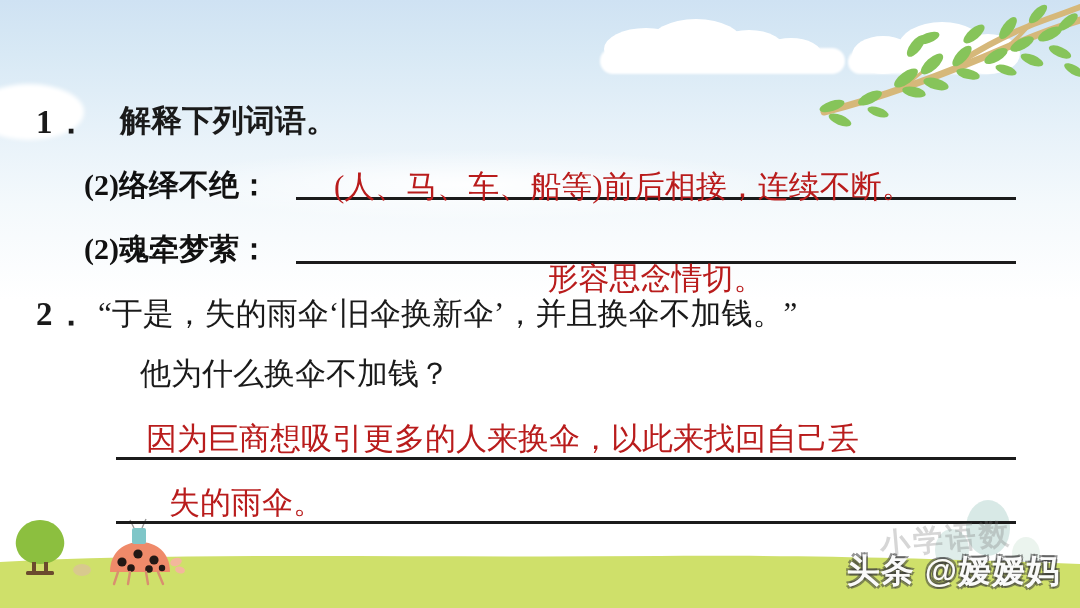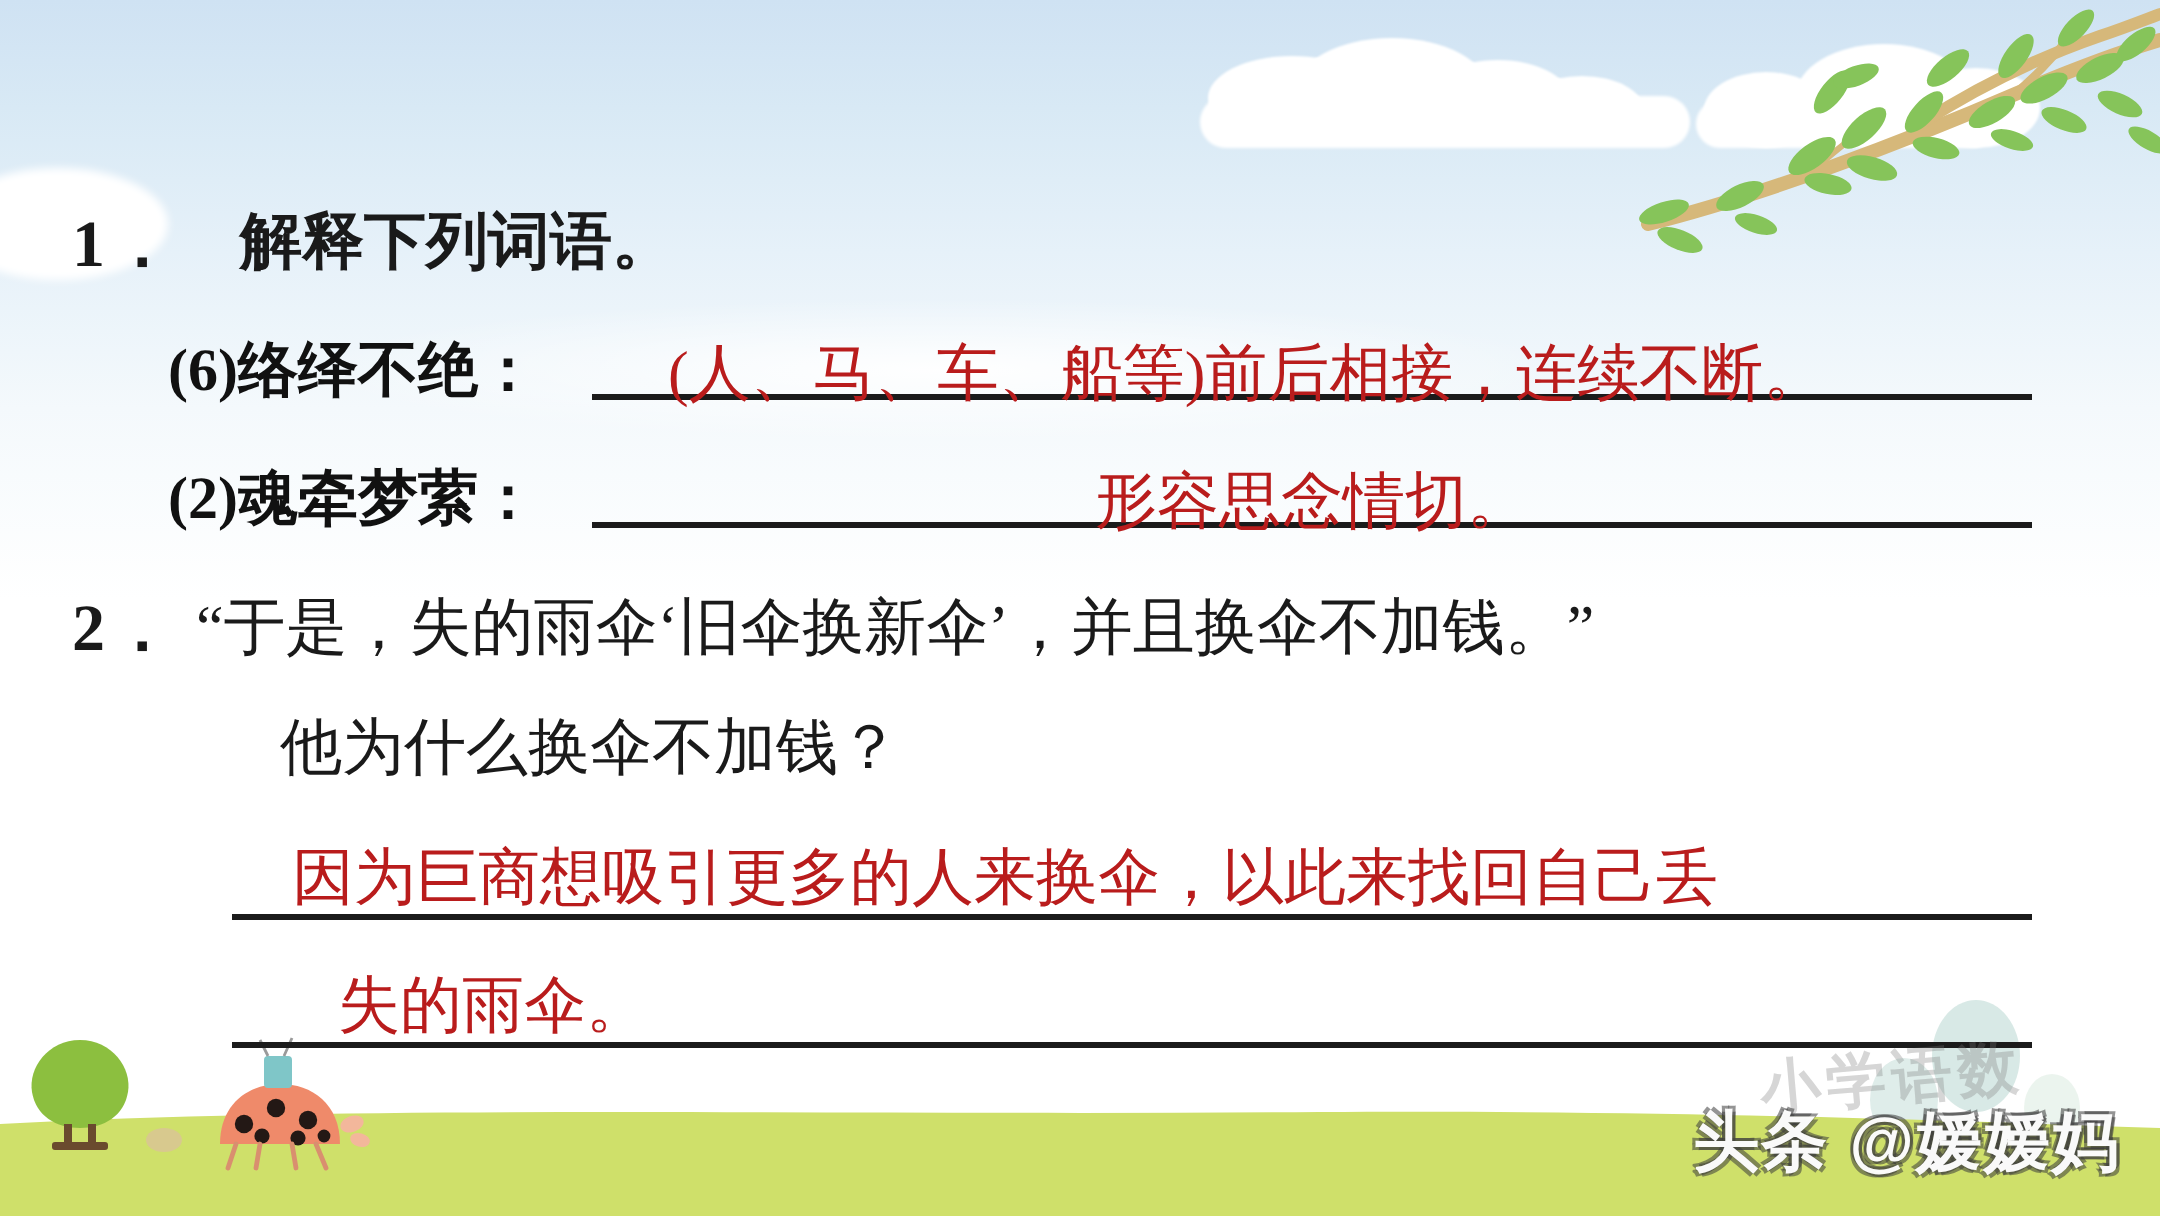--- a/index.html
+++ b/index.html
@@ -139,20 +139,21 @@
   .ans {
     position: absolute;
     font-family: "Liberation Serif", "DejaVu Serif", serif;
     color: #b91c1c;
     font-size: 31px;
     white-space: nowrap;
     letter-spacing: 0px;
   }
   .ans-center {
     text-align: center;
+    margin-top: 28px;
   }
 
   
   .wm-faint {
     position: absolute;
     color: rgba(120,120,120,0.30);
     font-family: "Liberation Sans", "DejaVu Sans", sans-serif;
     font-weight: bold;
     font-size: 30px;
     letter-spacing: 3px;
@@ -286,21 +287,21 @@
   </div>
 
   <div class="content">
 
     <div class="q-block">
 
       <div class="q-num" style="left:36px; top:100px; position:absolute;">1．</div>
 
       <div class="q-text q-text-bold" style="left:92px; top:100px; position:absolute;margin-left:28px;">解释下列词语。</div>
 
-      <div class="sub-label" style="position:absolute; left:84px; top:165px;">(6)络绎不绝：</div>
+      <div class="sub-label" style="position:absolute; left:84px; top:165px;">(2)络绎不绝：</div>
 
       <div class="blank" style="left:296px; top:170px; width:720px; height:30px;"></div>
 
       <div class="ans" style="left:334px; top:166px;">(人、马、车、船等)前后相接，连续不断。</div>
 
       <div class="sub-label" style="position:absolute; left:84px; top:229px;">(2)魂牵梦萦：</div>
 
       <div class="blank" style="left:296px; top:234px; width:720px; height:30px;"></div>
 
       <div class="ans ans-center" style="left:296px; top:230px; width:720px;">形容思念情切。</div>

